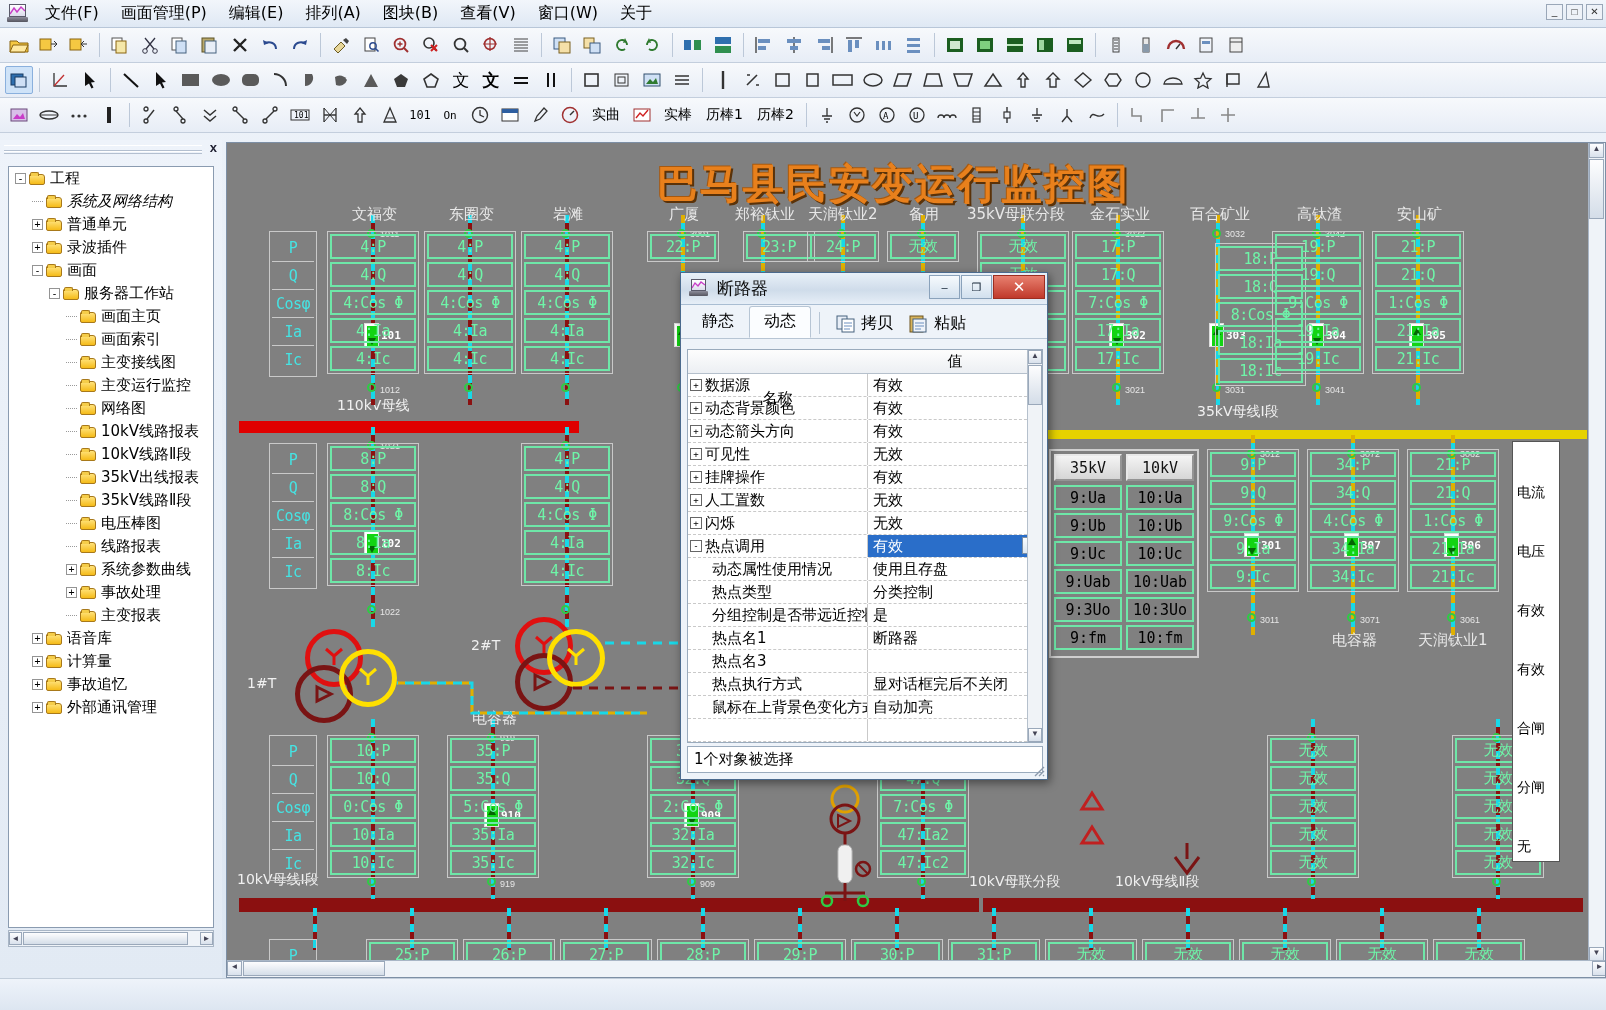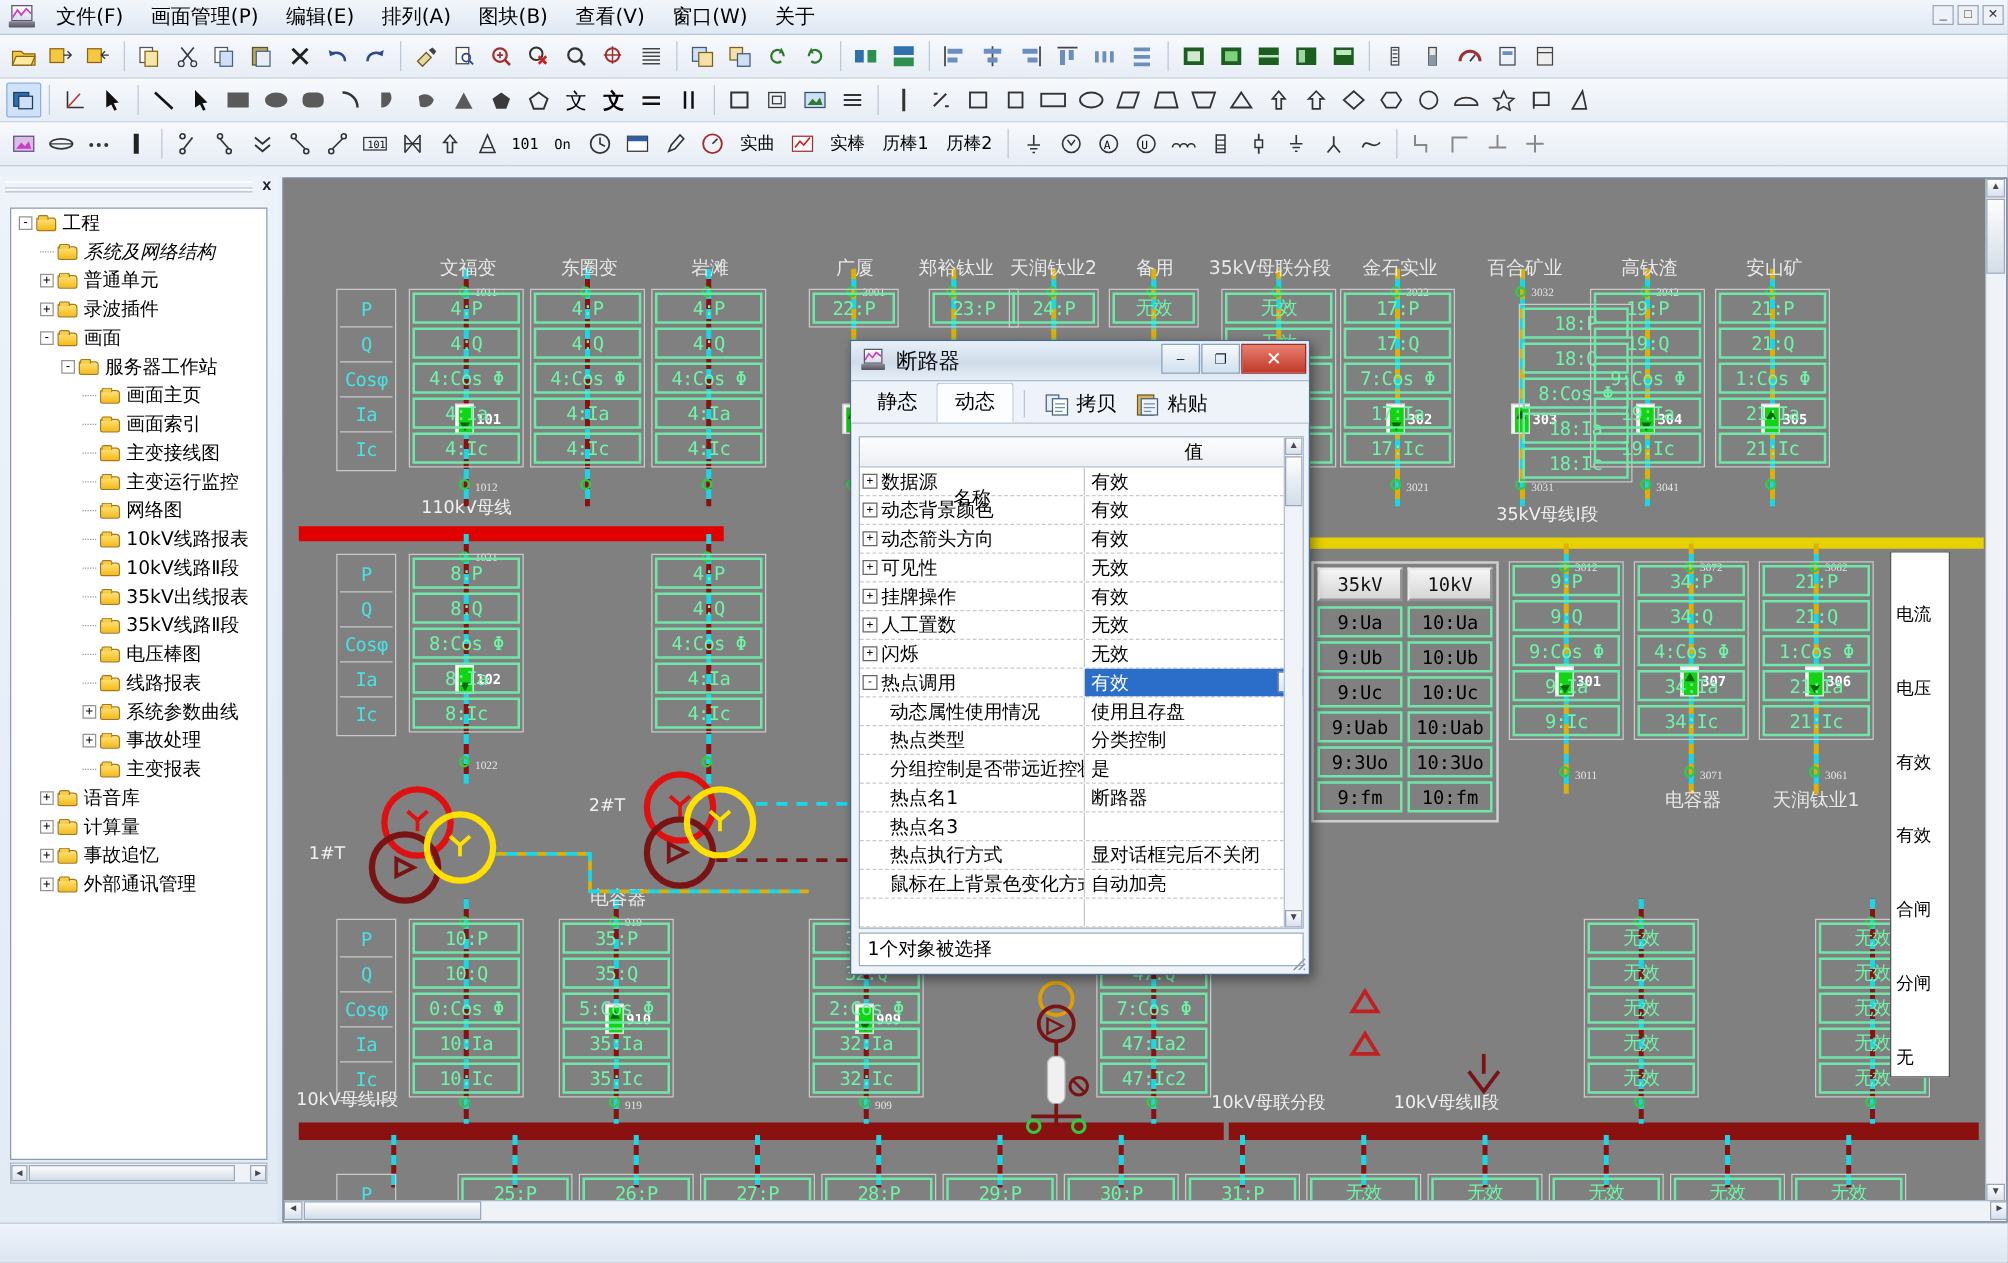--- a/index.html
+++ b/index.html
@@ -98,21 +98,21 @@
             font-family:"DejaVu Sans",sans-serif;
             text-shadow:2px 2px 0 #5a3209, -1px -1px 0 #a8590f; }
 
   .flabel { position:absolute; font-size:15px; color:#e8e8e8;
             font-family:"DejaVu Sans",sans-serif; white-space:nowrap; }
   .blabel { position:absolute; font-size:14px; color:#f0f0f0;
             font-family:"DejaVu Sans",sans-serif; white-space:nowrap; }
   .bnum  { position:absolute; font-size:11px; color:#ffffff; font-weight:bold;
            font-family:"DejaVu Sans Mono",monospace; }
   .tnum  { position:absolute; font-size:9px; color:#e6e6e6;
-           font-family:Liberation Serif, serif; }
+           font-family:Liberation Sans, sans-serif; }
 
   
   .mstack { position:absolute; border:1px solid #c9c9c9; padding:2px;
             background:transparent; }
   .mcell { height:25px; margin-bottom:3px; border:2px solid #6ee7a8;
            color:#6ef5a8; font-size:15px; display:flex; align-items:center;
            justify-content:center; font-family:"DejaVu Sans Mono",monospace;
            white-space:nowrap; letter-spacing:-0.5px; }
   .mcell:last-child { margin-bottom:0; }
   .mstack.legend .mcell { border:none; border-bottom:1px solid #c9c9c9;
@@ -1106,20 +1106,21 @@
       <div class="rar">►</div>
     </div>
 
   </div>
 
   <div class="statusline"></div>
 
   <div class="canvaswrap">
     <div class="dwg">
 
+      <div class="dtitle" style="left:430px; top:14px;">巴马县民安变运行监控图</div>
 
       <div class="bus110" style="left:12px; top:278px; width:340px;"></div>
       <div class="blabel" style="left:110px; top:254px;">110kV母线</div>
 
       <div class="bus35" style="left:800px; top:287px; width:560px;"></div>
       <div class="bus35" style="left:742px; top:287px; width:50px;"></div>
       <div class="blabel" style="left:970px; top:260px;">35kV母线Ⅰ段</div>
 
       <div class="bus10" style="left:12px; top:755px; width:740px;"></div>
       <div class="blabel" style="left:10px; top:728px;">10kV母线Ⅰ段</div>

